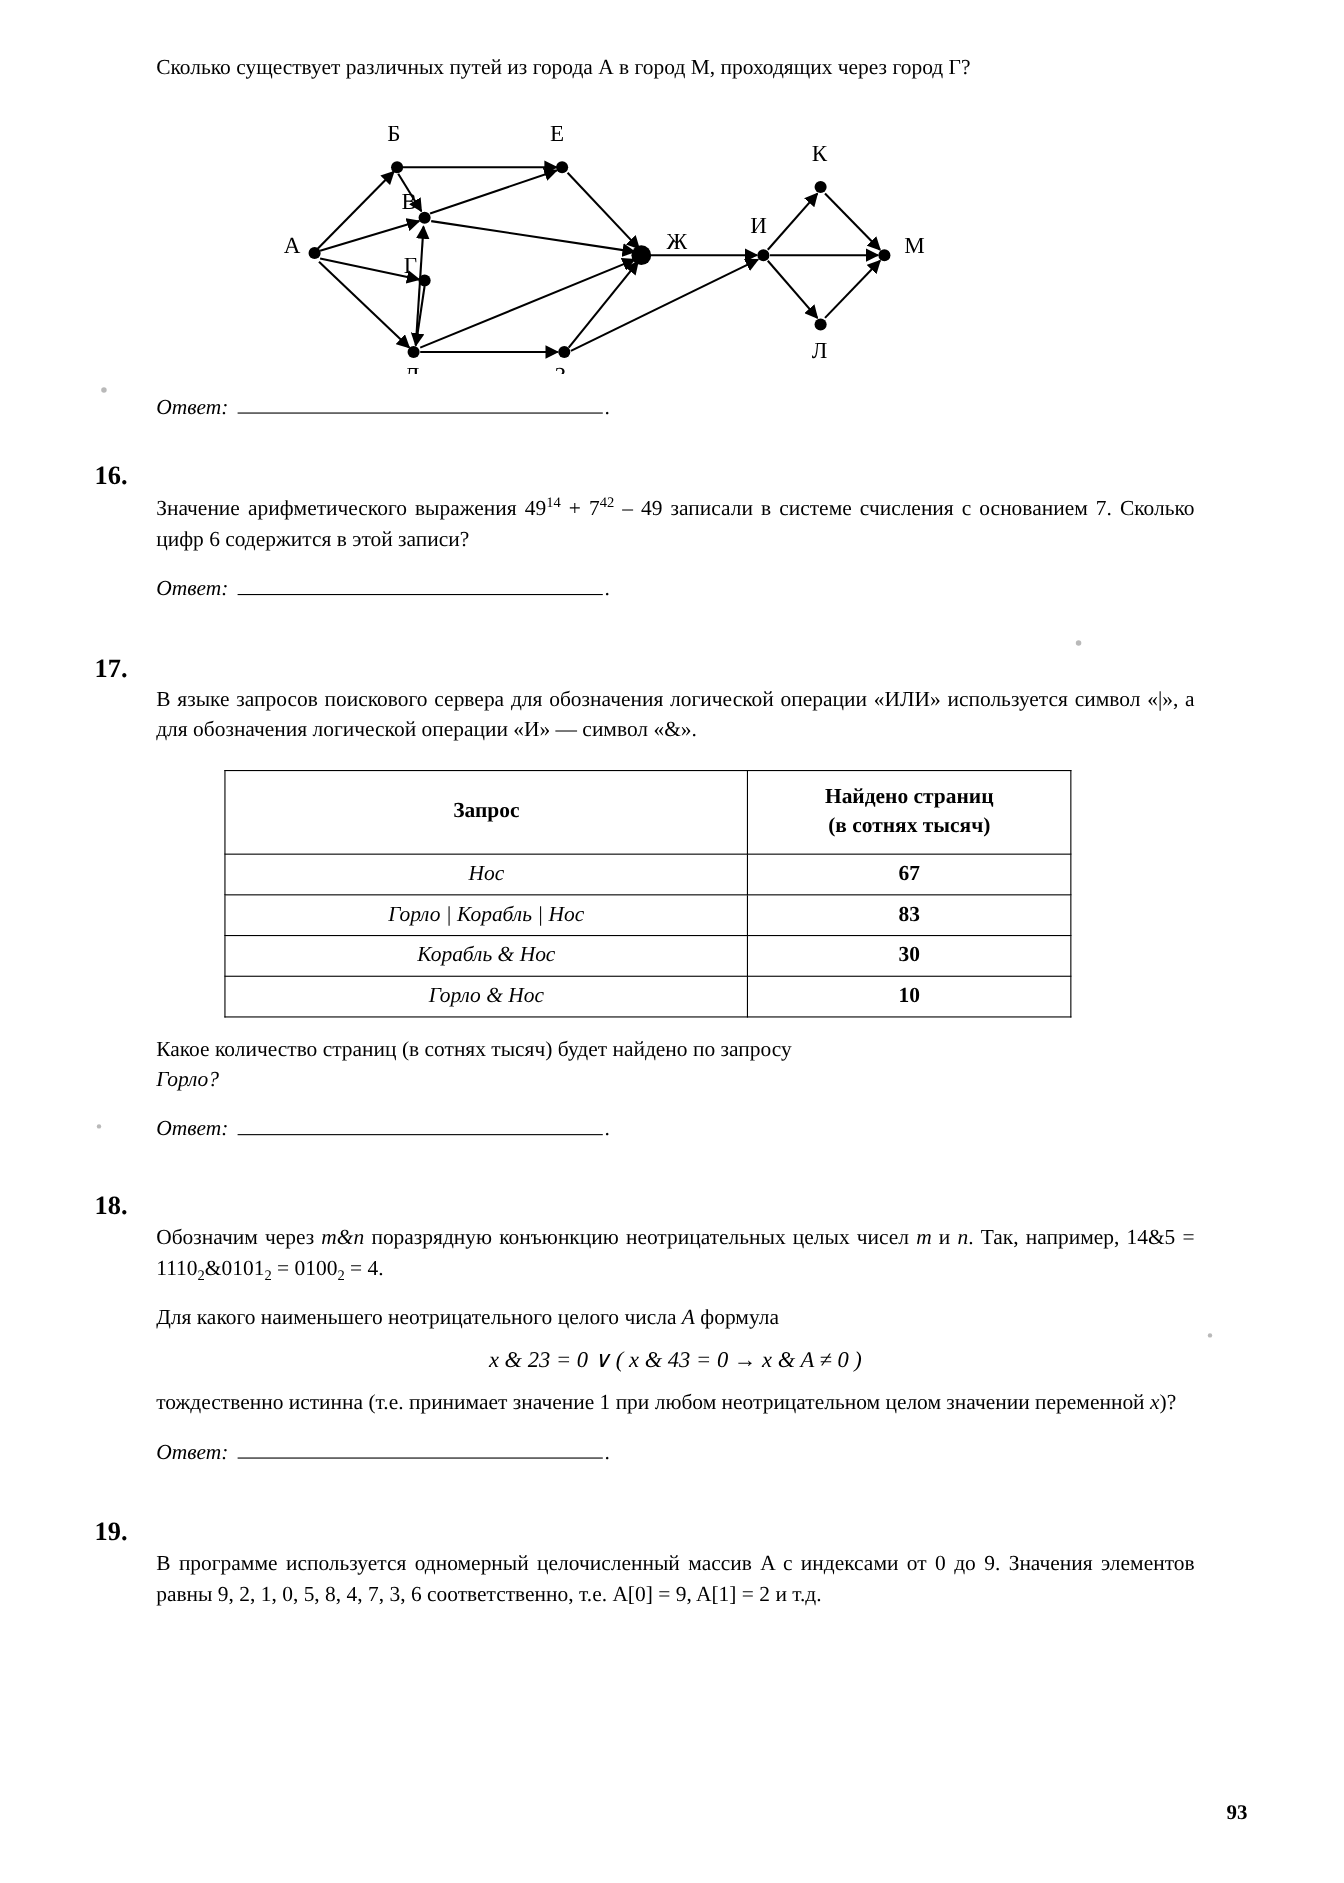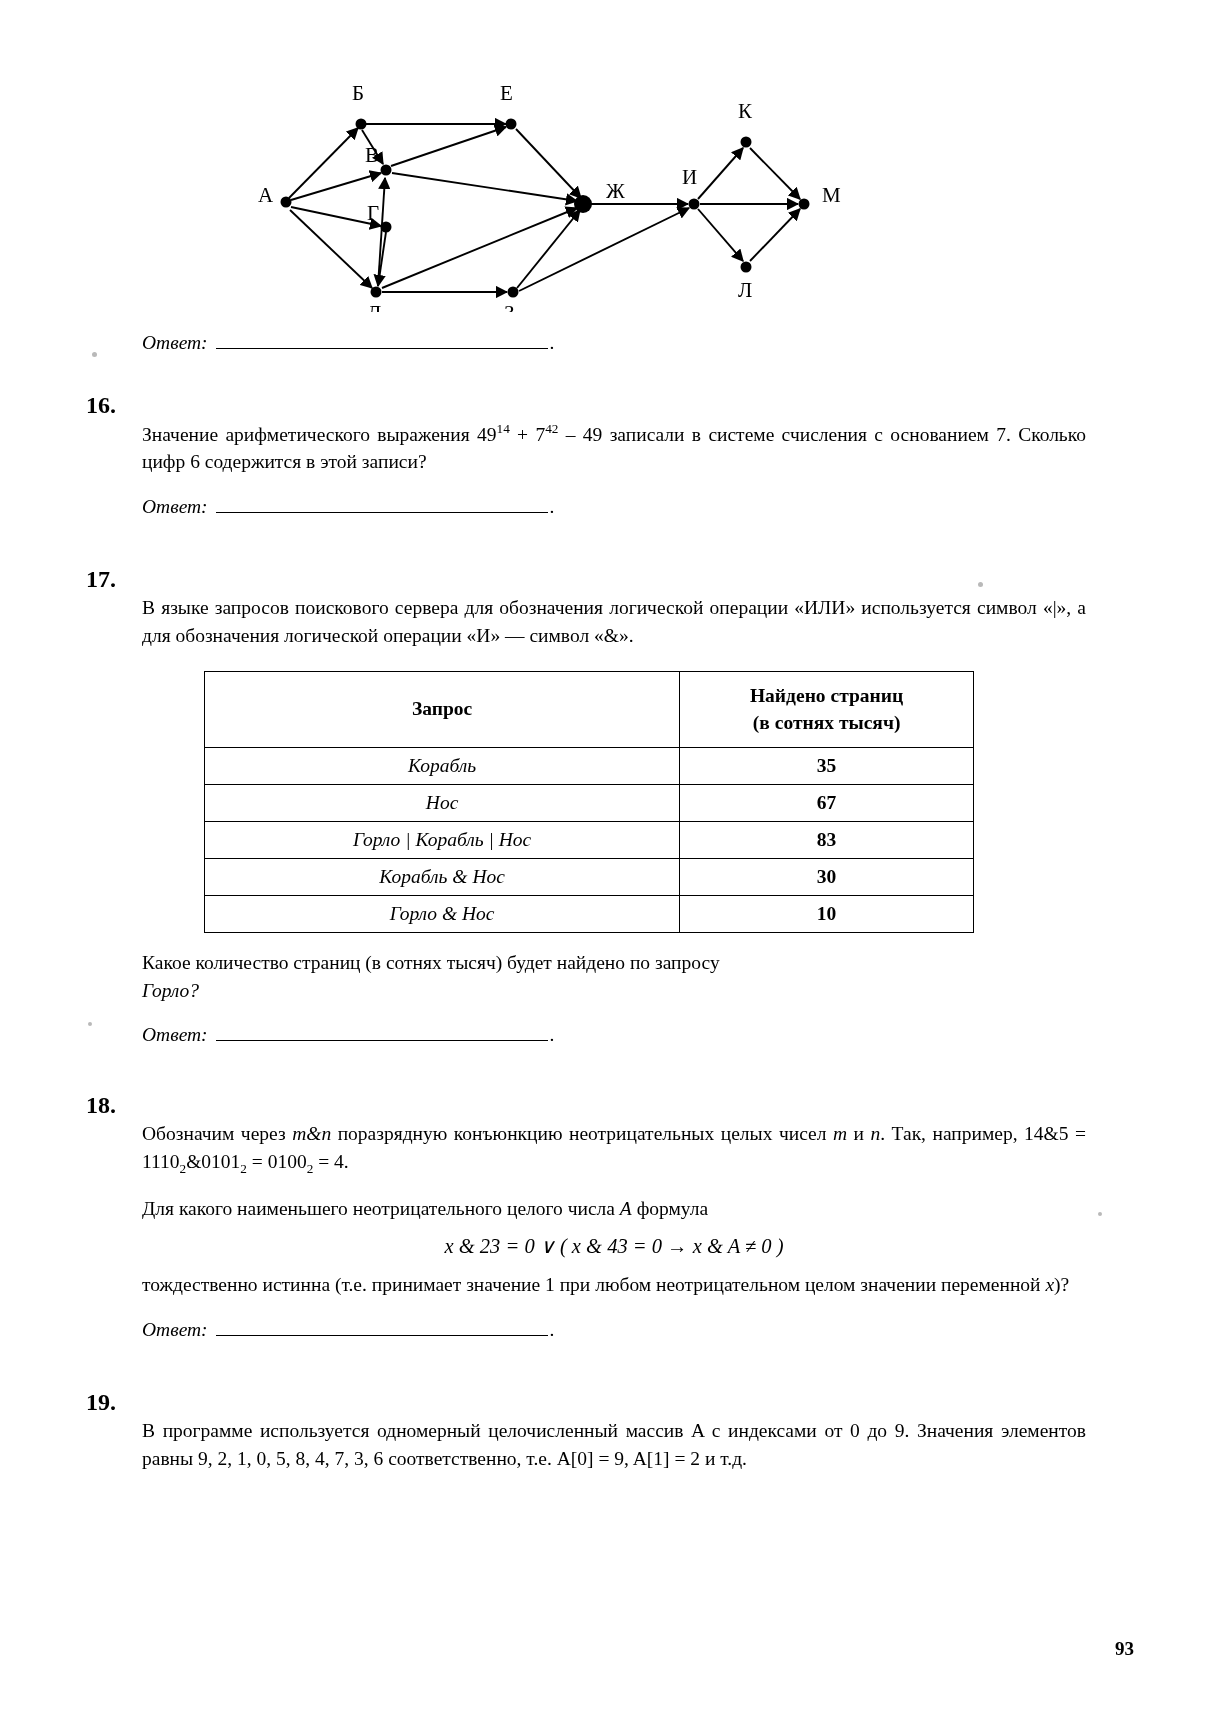--- a/index.html
+++ b/index.html
@@ -152,20 +152,21 @@
 
 <div class="page">
 
   <div class="speck" style="left:92px;top:352px;width:5px;height:5px;"></div>
   <div class="speck" style="left:978px;top:582px;width:5px;height:5px;"></div>
   <div class="speck" style="left:1098px;top:1212px;width:4px;height:4px;"></div>
   <div class="speck" style="left:88px;top:1022px;width:4px;height:4px;"></div>
 
   <div class="content">
 
+    <div class="qline q-intro">Сколько существует различных путей из города А в город М, проходящих через город Г?</div>
 
     <div class="diagram-wrap">
       <svg width="1000" height="260" viewBox="0 0 1000 260">
         <defs>
           <marker id="arrow" viewBox="0 0 10 10" refX="9" refY="5" markerWidth="6.5" markerHeight="6.5" orient="auto-start-reverse">
             <path d="M 0 0 L 10 5 L 0 10 z" fill="#000"></path>
           </marker>
         </defs>
         <g stroke="#000" stroke-width="1.9" fill="none" marker-end="url(#arrow)">
 
@@ -274,24 +275,20 @@
           <tr>
             <th class="hdr-q">Запрос</th>
             <th>
               <div>Найдено страниц</div>
               <div>(в сотнях тысяч)</div>
             </th>
           </tr>
         </thead>
         <tbody>
           <tr>
-            <td class="qcell">Корабль</td>
-            <td class="vcell">35</td>
-          </tr>
-          <tr>
             <td class="qcell">Нос</td>
             <td class="vcell">67</td>
           </tr>
           <tr>
             <td class="qcell">Горло | Корабль | Нос</td>
             <td class="vcell">83</td>
           </tr>
           <tr>
             <td class="qcell">Корабль &amp; Нос</td>
             <td class="vcell">30</td>

